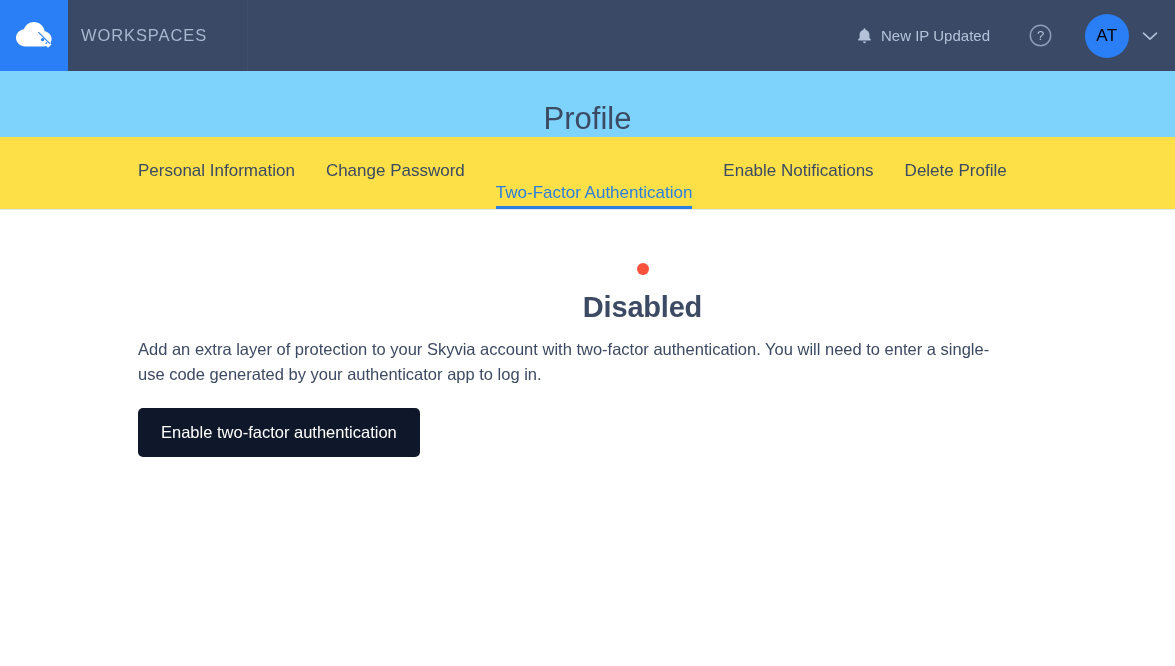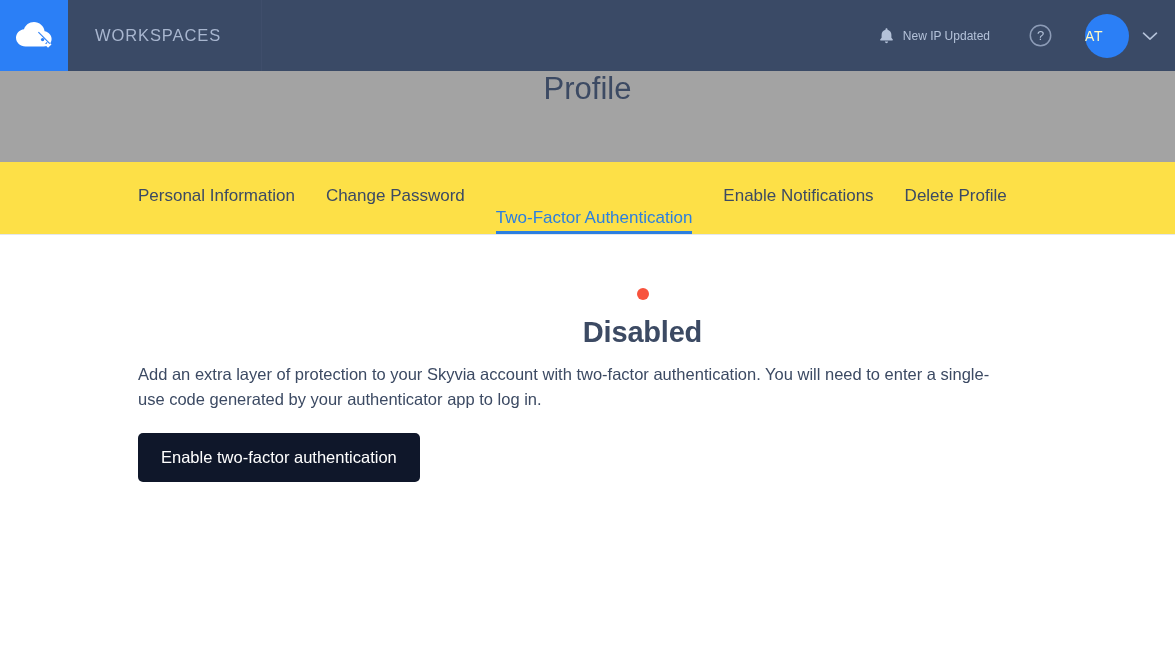--- a/index.html
+++ b/index.html
@@ -29,21 +29,21 @@
     background: #2b7ff6;
     display: flex;
     align-items: center;
     justify-content: center;
   }
   .logo-tile svg { display: block; }
 
   .workspaces-cell {
     display: flex;
     align-items: center;
-    padding-left: 27px;
+    padding-left: 13px;
     padding-right: 23px;
     width: 143px;
     box-sizing: content-box;
     border-right: 1px solid #45537085;
   }
   .workspaces-label {
     color: #a8b6cf;
     font-size: 16.5px;
     letter-spacing: 0.9px;
     white-space: nowrap;
@@ -54,55 +54,55 @@
   .topbar-right {
     display: flex;
     align-items: center;
     padding-right: 17px;
   }
   .notif {
     display: flex;
     align-items: center;
     gap: 9px;
     color: #b4c2d9;
-    font-size: 12px;
+    font-size: 15px;
     margin-right: 38px;
     white-space: nowrap;
   }
   .bell-icon svg { display: block; }
 
   .help-icon {
     margin-right: 32px;
     display: flex;
     align-items: center;
     justify-content: center;
   }
   .help-icon svg { display: block; }
 
   .avatar {
     width: 44px;
     height: 44px;
     border-radius: 50%;
     background: #2b7ff6;
-    color: #fef9c3;
-    font-size: 14px;
+    color: #000000;
+    font-size: 17px;
     letter-spacing: 0.6px;
     display: flex;
     align-items: center;
-    justify-content: flex-start;
+    justify-content: center;
     margin-right: 13px;
   }
   .chevron svg { display: block; }
 
   
   .title-band {
-    height: 91px;
-    background: #a3a3a3;
-    display: flex;
-    align-items: flex-start;
+    height: 66px;
+    background: #7dd3fc;
+    display: flex;
+    align-items: flex-end;
     justify-content: center;
   }
   .page-title {
     color: #3c4a63;
     font-size: 31px;
     font-weight: 400;
   }
 
   
   .tabs-bar {

